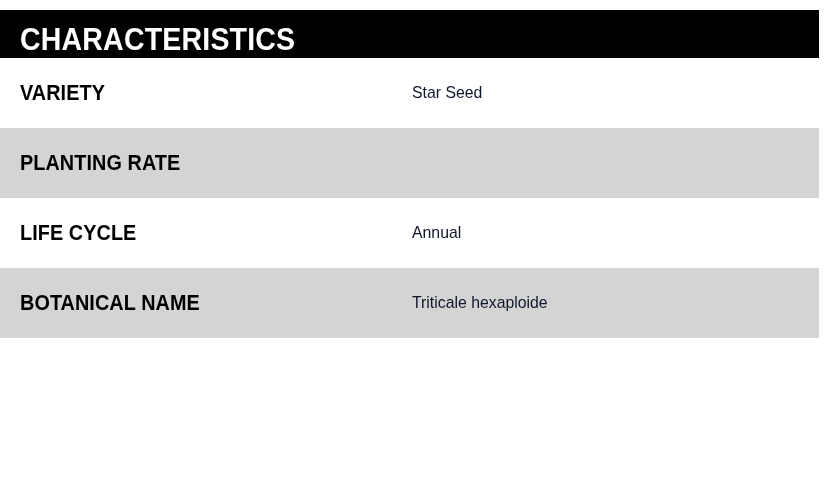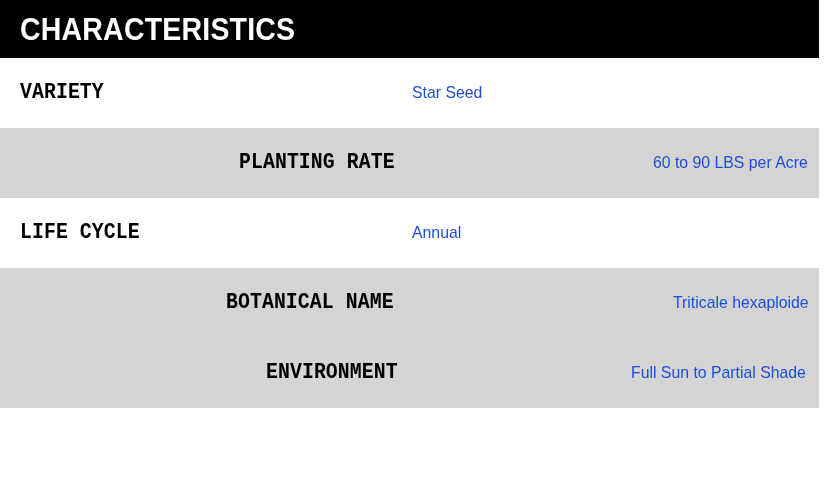--- a/index.html
+++ b/index.html
@@ -18,21 +18,21 @@
     position: relative;
     width: 830px;
     height: 481px;
     background: #ffffff;
     overflow: hidden;
   }
 
   
   .table-header {
     position: absolute;
-    top: 0;
+    top: 10px;
     left: 0;
     width: 819px;
     height: 58px;
     background: #000000;
     display: flex;
     align-items: center;
   }
   .table-header-title {
     color: #ffffff;
     font-family: "Liberation Sans Narrow", "Liberation Sans", sans-serif;
@@ -56,44 +56,43 @@
   .spec-row {
     position: relative;
     width: 819px;
     height: 70px;
     display: flex;
     align-items: center;
     background: #ffffff;
   }
   .spec-row.shaded {
     background: #d4d4d4;
-    text-align: right;
   }
 
   .row-label {
     width: 412px;
     box-sizing: border-box;
     padding-left: 20px;
     color: #000000;
-    font-family: Liberation Mono, monospace;
+    font-family: Liberation Sans, sans-serif;
     font-weight: bold;
     font-size: 22px;
     line-height: 1;
     letter-spacing: 0.1px;
     white-space: nowrap;
   }
   .row-label > span {
     display: inline-block;
     transform: scaleX(0.9);
     transform-origin: left center;
   }
 
   .row-value {
     flex: 1;
-    color: #1d4ed8;
+    color: #0f172a;
     font-family: "Liberation Sans Narrow", "Liberation Sans", sans-serif;
     font-weight: normal;
     font-size: 17px;
     line-height: 1.1;
     white-space: nowrap;
   }
   .row-value > span {
     display: inline-block;
     transform: scaleX(0.93);
     transform-origin: left center;
@@ -116,23 +115,20 @@
       </div>
       <div class="row-value">
         <span>Star Seed</span>
       </div>
     </div>
 
     <div class="spec-row shaded">
       <div class="row-label">
         <span>PLANTING RATE</span>
       </div>
-      <div class="row-value">
-        <span>60 to 90 LBS per Acre</span>
-      </div>
     </div>
 
 
     <div class="spec-row">
       <div class="row-label">
         <span>LIFE CYCLE</span>
       </div>
       <div class="row-value">
         <span>Annual</span>
       </div>
@@ -140,23 +136,15 @@
 
     <div class="spec-row shaded">
       <div class="row-label">
         <span>BOTANICAL NAME</span>
       </div>
       <div class="row-value">
         <span>Triticale hexaploide</span>
       </div>
     </div>
 
-    <div class="spec-row shaded">
-      <div class="row-label">
-        <span>ENVIRONMENT</span>
-      </div>
-      <div class="row-value">
-        <span>Full Sun to Partial Shade</span>
-      </div>
-    </div>
 
   </div>
 </div>
 
 </body></html>

